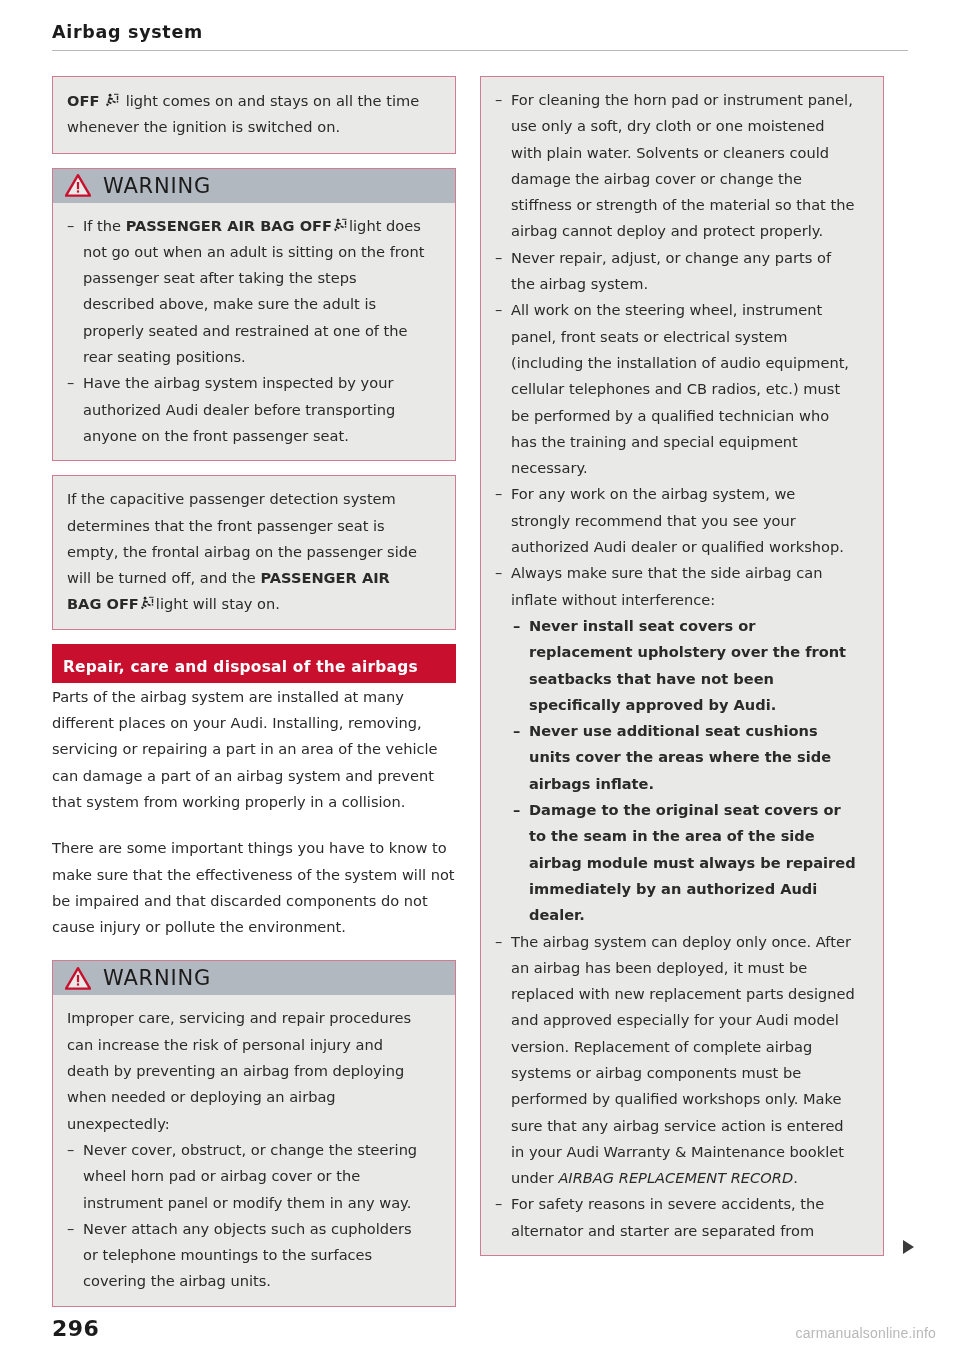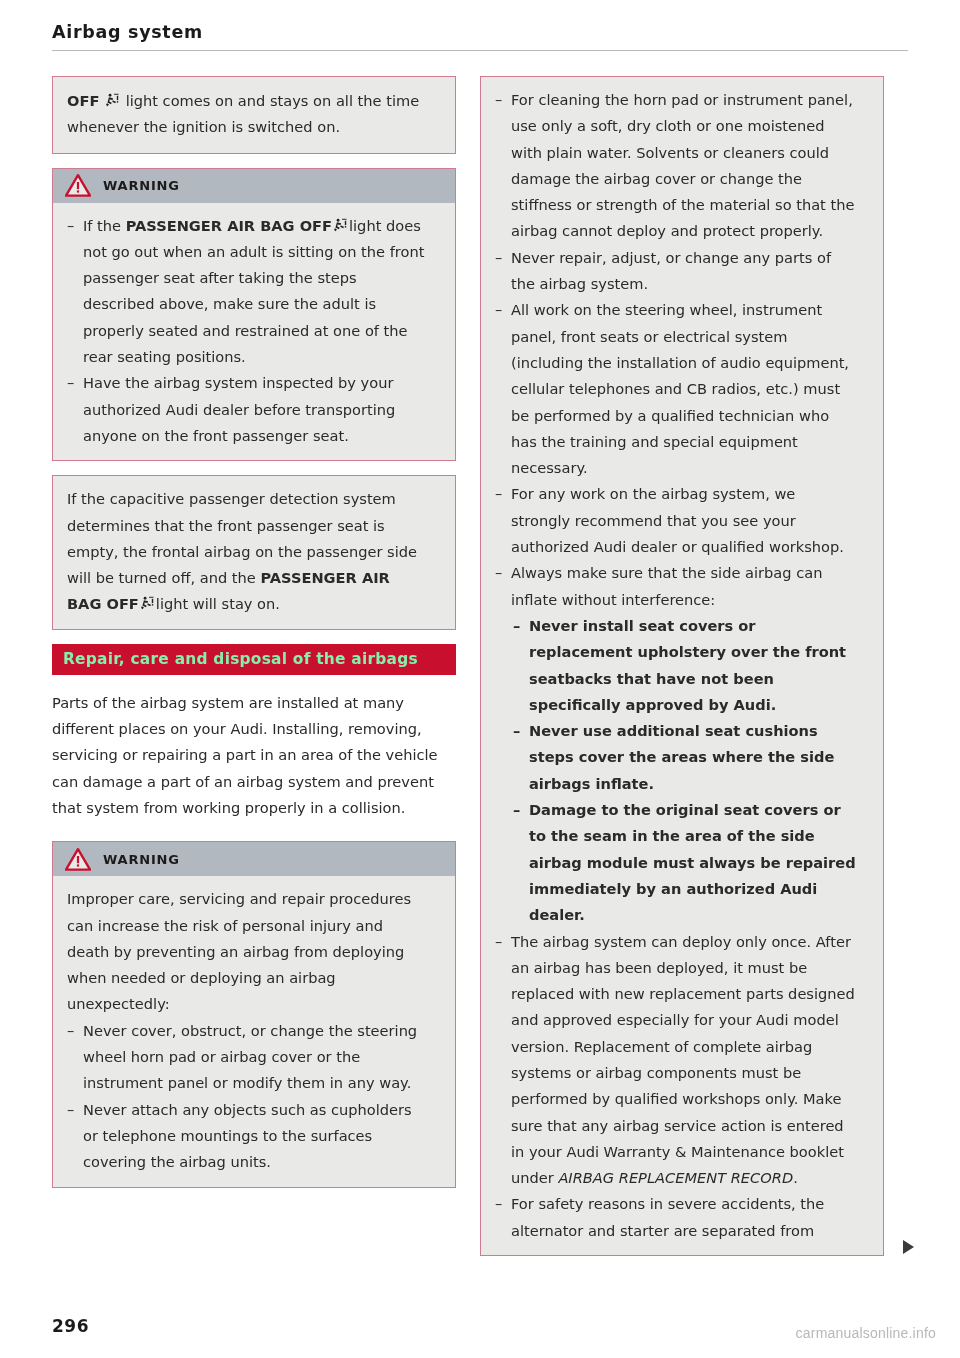--- a/index.html
+++ b/index.html
@@ -65,22 +65,22 @@
   .box-head {
     background: #b2b8bf;
     display: flex;
     align-items: center;
     gap: 12px;
     padding: 6px 12px 6px 12px;
     height: 34px;
     box-sizing: border-box;
   }
   .box-head .head-label {
-    font-size: 13px;
-    font-weight: bold;
+    font-size: 21px;
+    font-weight: normal;
     letter-spacing: 0.8px;
     color: #1b1b1b;
   }
   .box-head.tips .head-label { letter-spacing: 0.4px; }
 
   
   .plain-note .box-body { padding-top: 11px; padding-bottom: 12px; }
 
   
   .warn-icon { width: 26px; height: 23px; display: block; }
@@ -109,26 +109,26 @@
     top: 0;
   }
   ul.dash ul.dash {
     margin-top: 0;
     padding-left: 2px;
     font-weight: bold;
   }
   
   .section-bar {
     background: #c8102e;
-    color: #86efac;
+    color: #ffffff;
     font-size: 15.4px;
     font-weight: bold;
     letter-spacing: 0.25px;
-    padding: 6px 11px 7px 11px;
-    margin-bottom: 15px;
+    padding: 14px 11px 7px 11px;
+    margin-bottom: 1px;
     box-sizing: border-box;
     width: 100%;
   }
   p.body {
     font-size: 14.6px;
     line-height: 26.3px;
     margin: 0 0 20px 0;
     color: #2a2a2a;
   }
   .b { font-weight: bold; }
@@ -142,21 +142,21 @@
     width: 0; height: 0;
     border-left: 11px solid #3b3b3b;
     border-top: 7px solid transparent;
     border-bottom: 7px solid transparent;
   }
   
   .page-number {
     position: absolute;
     left: 52px;
     top: 1316px;
-    font-size: 17px;
+    font-size: 22px;
     font-weight: bold;
     letter-spacing: 0.5px;
     color: #1b1b1b;
   }
   .watermark {
     position: absolute;
     right: 24px;
     top: 1325px;
     font-size: 14px;
     color: #b8b8b8;
@@ -243,20 +243,21 @@
               <path d="M9.6 0.8 L14.4 0.8 L14.4 2.0 L9.6 2.0 Z" opacity="0.85"></path>
             </g>
           </svg>
         </span><span>light will stay on.</span>
       </div>
     </div>
 
     <div class="section-bar">Repair, care and disposal of the airbags</div>
 
     <p class="body">Parts of the airbag system are installed at many different places on your Audi. Installing, removing, servicing or repairing a part in an area of the vehicle can damage a part of an airbag system and prevent that system from working properly in a collision.</p>
+    <p class="body">There are some important things you have to know to make sure that the effectiveness of the system will not be impaired and that discarded components do not cause injury or pollute the environment.</p>
 
     <div class="box">
       <div class="box-head">
         <span>
           <svg class="warn-icon" viewBox="0 0 26 23" aria-hidden="true">
             <path d="M13 1.2 L25 21.6 L1 21.6 Z" fill="#e9e9e7" stroke="#c8102e" stroke-width="2.4" stroke-linejoin="round"></path>
             <rect x="11.9" y="8.0" width="2.2" height="7.2" fill="#c8102e"></rect>
             <rect x="11.9" y="16.4" width="2.2" height="2.2" fill="#c8102e"></rect>
           </svg>
         </span>
@@ -279,21 +280,21 @@
       <div class="box-body">
         <ul class="dash">
           <li>For cleaning the horn pad or instrument panel, use only a soft, dry cloth or one moistened with plain water. Solvents or cleaners could damage the airbag cover or change the stiffness or strength of the material so that the airbag cannot deploy and protect properly.</li>
           <li>Never repair, adjust, or change any parts of the airbag system.</li>
           <li>All work on the steering wheel, instrument panel, front seats or electrical system (including the installation of audio equipment, cellular telephones and CB radios, etc.) must be performed by a qualified technician who has the training and special equipment necessary.</li>
           <li>For any work on the airbag system, we strongly recommend that you see your authorized Audi dealer or qualified workshop.</li>
           <li>
             <span>Always make sure that the side airbag can inflate without interference:</span>
             <ul class="dash">
               <li>Never install seat covers or replacement upholstery over the front seatbacks that have not been specifically approved by Audi.</li>
-              <li>Never use additional seat cushions steps cover the areas where the side airbags inflate.</li>
+              <li>Never use additional seat cushions units cover the areas where the side airbags inflate.</li>
               <li>Damage to the original seat covers or to the seam in the area of the side airbag module must always be repaired immediately by an authorized Audi dealer.</li>
             </ul>
           </li>
           <li><span>The airbag system can deploy only once. After an airbag has been deployed, it must be replaced with new replacement parts designed and approved especially for your Audi model version. Replacement of complete airbag systems or airbag components must be performed by qualified workshops only. Make sure that any airbag service action is entered in your Audi Warranty &amp; Maintenance booklet under </span><span class="it">AIRBAG REPLACEMENT RECORD</span><span>.</span></li>
           <li>For safety reasons in severe accidents, the alternator and starter are separated from</li>
         </ul>
       </div>
     </div>
 
   </div>

